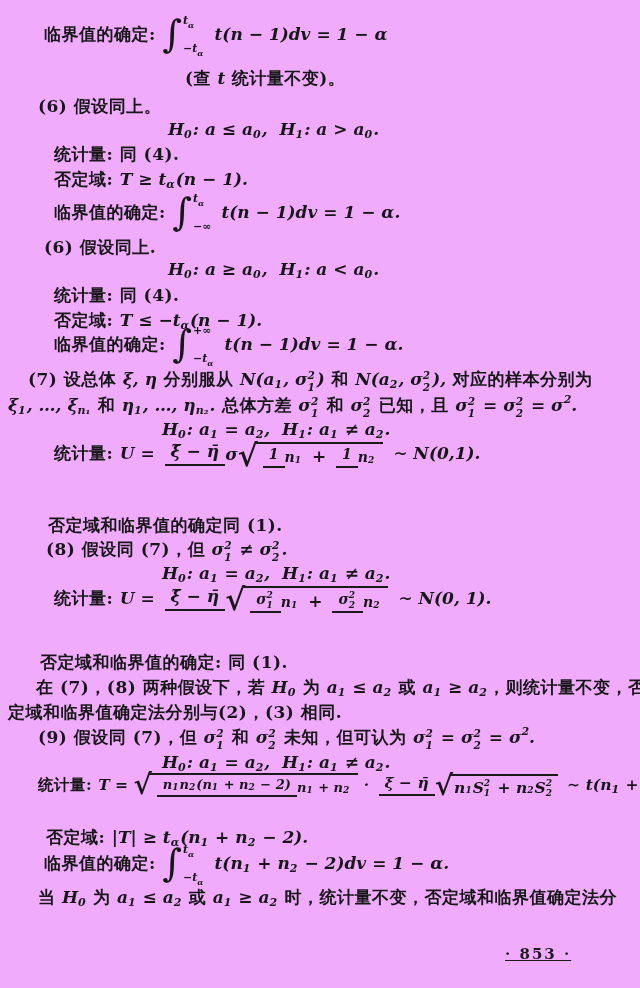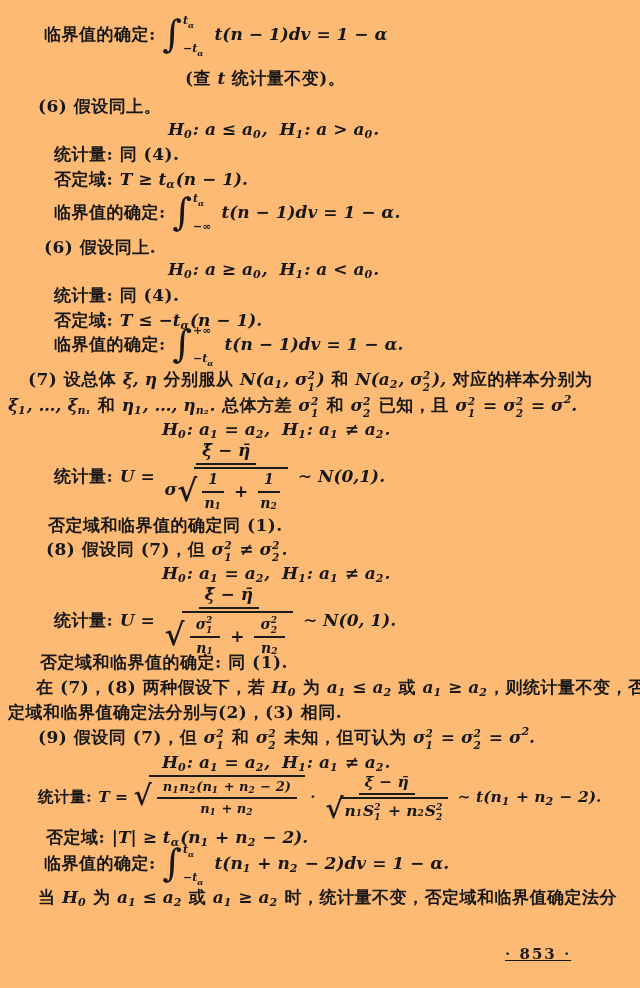--- a/index.html
+++ b/index.html
@@ -1,26 +1,26 @@
 <!DOCTYPE html>
 <html><head>
 <meta charset="utf-8">
 <style>
   html,body{margin:0;padding:0;}
   body{width:640px;height:988px;background:#fbfbf8;font-family:"DejaVu Serif","Liberation Serif",serif;}
-  #page{position:relative;width:640px;height:988px;overflow:hidden;background:#fdba74;}
+  #page{position:relative;width:640px;height:988px;overflow:hidden;background:#f0abfc;}
   .line{position:absolute;display:flex;align-items:center;white-space:pre;
         font-size:17px;font-weight:bold;color:#171717;line-height:1.25;}
   .u{font-style:normal;letter-spacing:0.5px;}
   .m{font-style:italic;font-family:"DejaVu Serif","Liberation Serif",serif;}
   .sb{font-size:11px;font-style:italic;position:relative;top:5px;margin-right:1px;}
   .sp{font-size:11px;font-style:italic;position:relative;top:-6px;}
   .stk{display:inline-flex;flex-direction:column;align-items:flex-start;font-size:10.5px;
        line-height:1;font-style:italic;gap:1px;position:relative;top:1px;margin-right:2px;}
-  .frac{display:inline-flex;flex-direction:column;align-items:center;margin:0 4px;vertical-align:middle;}
+  .frac{display:inline-flex;flex-direction:row;align-items:center;margin:0 4px;vertical-align:middle;}
   .fnum{display:flex;align-items:center;justify-content:center;padding:0 6px 2px;border-bottom:2px solid #1b1b1b;}
   .fden{display:flex;align-items:center;justify-content:center;padding-top:2px;}
   .sqrt{display:inline-flex;align-items:center;}
   .radglyph{font-style:normal;font-size:1.8em;line-height:0.8;margin-right:-3px;font-weight:bold;}
   .radbody{display:inline-flex;align-items:center;border-top:2px solid #1b1b1b;padding:2px 4px 0 4px;}
   .radbody .frac{font-size:14px;}
   .radbody .sb{font-size:9px;top:3px;}
   .radbody .stk{font-size:9px;}
   .intw{display:inline-flex;align-items:center;margin-right:4px;}
   .intglyph{font-size:38px;line-height:0.85;font-style:normal;font-weight:normal;position:relative;top:-1px;}

